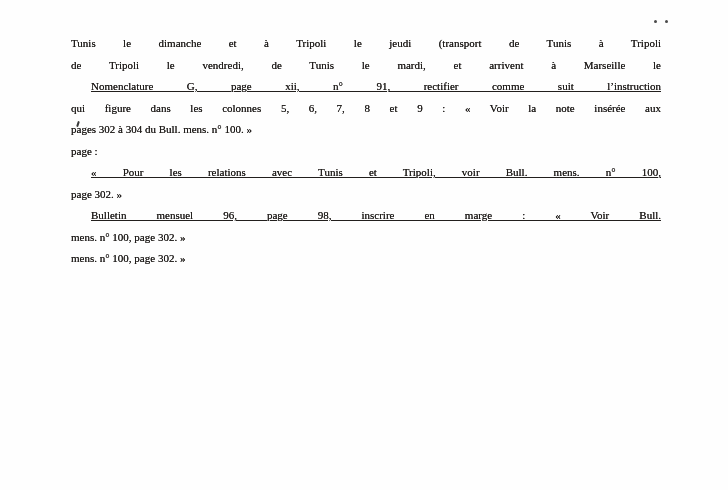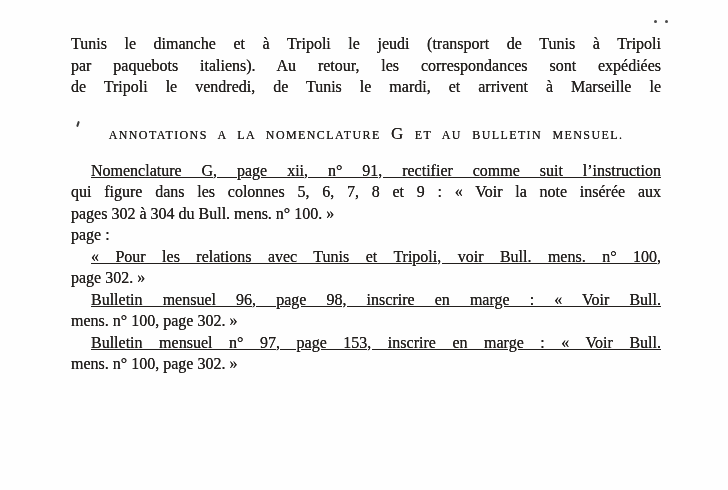--- a/index.html
+++ b/index.html
@@ -18,21 +18,21 @@
   }
   .content {
     position: absolute;
     left: 71px;
     top: 33px;
     width: 590px;
   }
   .line {
     height: 21.5px;
     line-height: 21.5px;
-    font-size: 16px;
+    font-size: 11px;
     white-space: nowrap;
     text-shadow: 0 0 0.5px currentColor;
   }
   .line.j {
     white-space: normal;
     text-align: justify;
     text-align-last: justify;
   }
   .line.ind {
     text-indent: 20px;
@@ -81,37 +81,30 @@
 <div class="page">
 
   <span class="speck speck-a"></span>
   <span class="speck speck-b"></span>
   <span class="tick"></span>
 
   <div class="content">
 
     <div class="para">
       <div class="line j">Tunis le dimanche et à Tripoli le jeudi (transport de Tunis à Tripoli</div>
-      <div class="line j">par paquebots italiens). Au retour, les correspondances sont expédiées</div>
       <div class="line j">de Tripoli le vendredi, de Tunis le mardi, et arrivent à Marseille le</div>
     </div>
 
-    <div class="heading">
-      <span>ANNOTATIONS A LA NOMENCLATURE</span>
-      <span class="bigG">G</span>
-      <span>ET AU BULLETIN MENSUEL.</span>
-    </div>
 
     <div class="para">
       <div class="line j ind">Nomenclature G, page xii, n° 91, rectifier comme suit l’instruction</div>
       <div class="line j">qui figure dans les colonnes 5, 6, 7, 8 et 9 : « Voir la note insérée aux</div>
       <div class="line">pages 302 à 304 du Bull. mens. n° 100. »</div>
       <div class="line">page :</div>
       <div class="line j ind">« Pour les relations avec Tunis et Tripoli, voir Bull. mens. n° 100,</div>
       <div class="line">page 302. »</div>
       <div class="line j ind">Bulletin mensuel 96, page 98, inscrire en marge : « Voir Bull.</div>
       <div class="line">mens. n° 100, page 302. »</div>
-      <div class="line j ind">Bulletin mensuel n° 97, page 153, inscrire en marge : « Voir Bull.</div>
       <div class="line">mens. n° 100, page 302. »</div>
     </div>
 
   </div>
 </div>
 
 </body></html>

